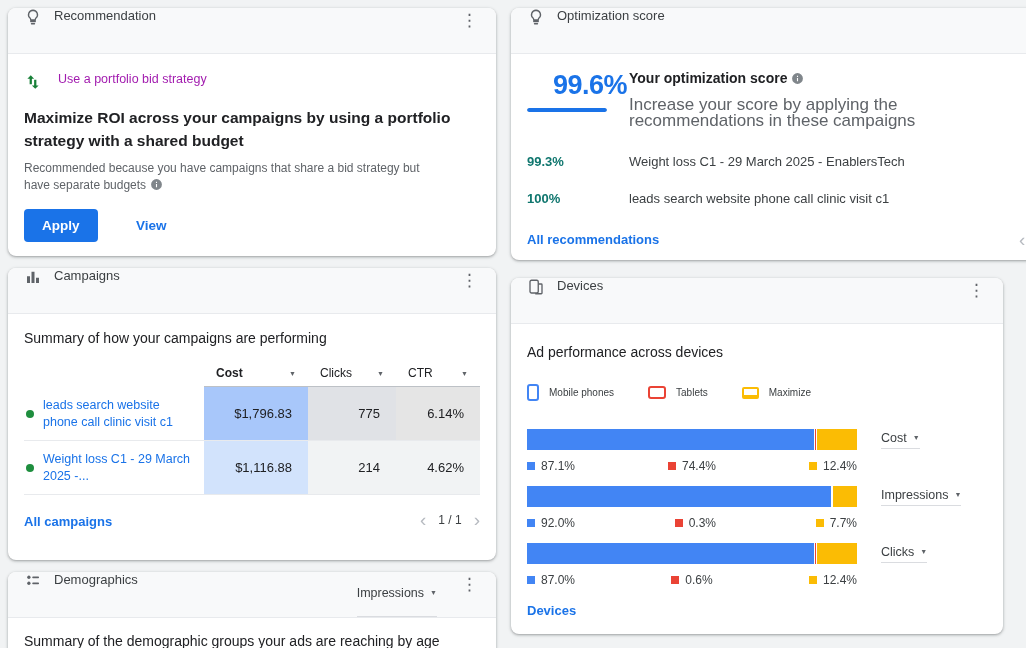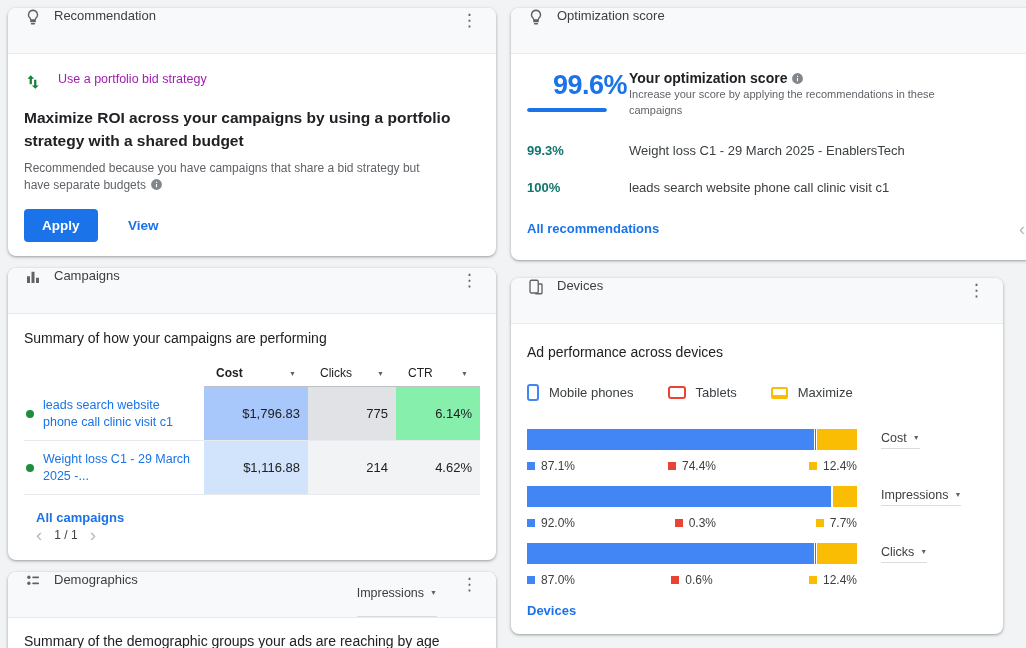--- a/index.html
+++ b/index.html
@@ -30,63 +30,63 @@
   .pagination { display:flex; align-items:center; gap:12px; font-size:12px; color:#3c4043; }
   .pg-chv { color:#b6bac0; font-size:19px; line-height:1; cursor:pointer; }
 
   
   .rec-body { padding:14px 16px; }
   .rec-tag { display:flex; align-items:flex-start; gap:16px; font-size:12.5px; color:#a21caf; margin:4px 0 16px; }
   .rec-tag .hicon svg { width:20px; height:20px; }
   .rec-headline { font-size:15.5px; line-height:23px; font-weight:700; color:#202124; max-width:452px; margin-bottom:8px; }
   .rec-desc { font-size:12px; line-height:17px; color:#5f6368; max-width:420px; margin-bottom:15px; }
   .btn-primary { background:#1a73e8; color:#fff; border:none; border-radius:4px; font-size:13.5px; font-weight:700; padding:9px 18px; cursor:pointer; font-family:inherit; }
-  .btn-text { background:none; border:none; color:#1a73e8; font-size:13.5px; font-weight:700; margin-left:26px; cursor:pointer; font-family:inherit; }
+  .btn-text { background:none; border:none; color:#1a73e8; font-size:13.5px; font-weight:700; margin-left:34px; cursor:pointer; font-family:inherit; }
 
   
   .opt-body { padding:16px; }
   .opt-top { display:flex; }
   .opt-score-col { width:100px; flex:none;text-align:right; }
   .opt-score { font-size:27px; font-weight:700; color:#1a73e8; letter-spacing:-.5px; }
   .opt-progress { width:80px; height:4px; border-radius:2px; background:#dadce0; margin-top:7px; overflow:hidden; }
   .opt-progress-fill { height:100%; background:#1a73e8; border-radius:2px; }
   .opt-head-col { flex:1; margin-left:2px; }
   .opt-heading { font-size:14px; font-weight:700; color:#202124; }
-  .opt-desc { font-size:11px; line-height:16px; color:#5f6368; max-width:345px; margin-top:0; }
+  .opt-desc { font-size:17px; line-height:16px; color:#5f6368; max-width:345px; margin-top:11px; }
   .opt-items { margin-top:14px; }
   .opt-item { display:flex; align-items:center; height:37px; }
   .opt-item-score { width:96px; flex:none; font-size:13px; font-weight:700; color:#0f766e; }
   .opt-item-label { flex:1; font-size:13px; color:#3c4043; margin-left:6px; }
   .opt-item-arrow { color:#1a73e8; font-size:16px; margin-right:6px; cursor:pointer; }
   .opt-footer { display:flex; align-items:center; justify-content:space-between; margin-top:13px; }
 
   
   .camp-subtitle { font-size:14px; color:#202124; margin:16px 16px 14px; }
   .camp-table { margin:0 16px; }
   .tbl-head { display:flex; align-items:flex-end; }
   .th-name { flex:1; }
   .th { display:flex; align-items:center; justify-content:space-between; font-size:12px; color:#202124; border-bottom:1px solid #bdc1c6; padding:6px 12px 6px 12px; }
   .th-cost { width:104px; font-weight:700; }
   .th-clicks { width:88px; }
   .th-ctr { width:84px; }
   .tbl-row { display:flex; align-items:stretch; border-bottom:1px solid #e8eaed; min-height:54px; }
   .td-name { flex:1; display:flex; align-items:center; gap:9px; padding:8px 10px 8px 2px; }
   .dot { width:8px; height:8px; border-radius:50%; background:#1e8e3e; flex:none; }
   .camp-link { color:#1a73e8; font-size:12.5px; line-height:17px; cursor:pointer; }
-  .td-val { display:flex; align-items:center; justify-content:flex-end; font-size:13px; color:#202124; padding-right:8px; }
+  .td-val { display:flex; align-items:center; justify-content:flex-end; font-size:13px; color:#202124; padding-right:16px; }
   .td-cost { width:104px; }
   .td-clicks { width:88px; }
   .td-ctr { width:84px; }
-  .camp-footer { display:flex; align-items:flex-start; justify-content:space-between; margin:15px 28px;flex-direction:column; }
+  .camp-footer { display:flex; align-items:flex-end; justify-content:space-between; margin:15px 16px; }
 
   
   .dev-body { padding:16px; }
   .dev-subtitle { font-size:14px; color:#202124; margin-top:4px; }
   .dev-legend { display:flex; align-items:center; gap:34px; margin-top:24px; }
-  .dev-leg-item { display:flex; align-items:center; gap:10px; font-size:13px; color:#3c4043; }
+  .dev-leg-item { display:flex; align-items:center; gap:10px; font-size:10px; color:#3c4043; }
   .icon-phone { width:12px; height:17px; border:2px solid; border-radius:3px; }
   .icon-tablet { width:18px; height:13px; border:2px solid; border-radius:3px; }
   .icon-computer { width:17px; height:12px; border:2px solid; border-bottom-width:4px; border-radius:2px; }
   .dev-chart { margin-top:28px; }
   .dev-group { margin-bottom:13px; }
   .dev-bar-row { display:flex; align-items:center; }
   .bar { display:flex; width:330px; height:21px; flex:none; overflow:hidden; }
   .bar .seg { height:100%; }
   .bar .seg + .seg { border-left:1.5px solid #fff; }
   .metric-select { margin-left:24px; font-size:12.5px; color:#3c4043; border-bottom:1px solid #dadce0; padding-bottom:3px; cursor:pointer; display:flex; align-items:center; }
@@ -216,21 +216,21 @@
           <span class="caret">▼</span>
       </div>
     </div>
     <div class="tbl-row">
       <div class="td-name">
         <span class="dot"></span>
         <span class="camp-link">leads search website phone call clinic visit c1</span>
       </div>
       <div class="td-val td-cost" style="background: rgb(168, 199, 250);">$1,796.83</div>
       <div class="td-val td-clicks" style="background: rgb(224, 226, 230);">775</div>
-      <div class="td-val td-ctr" style="background: #86efac;">6.14%</div>
+      <div class="td-val td-ctr" style="background: #e5e5e5;">6.14%</div>
     </div>
     <div class="tbl-row">
       <div class="td-name">
         <span class="dot"></span>
         <span class="camp-link">Weight loss C1 - 29 March 2025 -...</span>
       </div>
       <div class="td-val td-cost" style="background: rgb(210, 227, 252);">$1,116.88</div>
       <div class="td-val td-clicks" style="background: rgb(241, 243, 244);">214</div>
       <div class="td-val td-ctr" style="background: rgb(241, 243, 244);">4.62%</div>
     </div>

